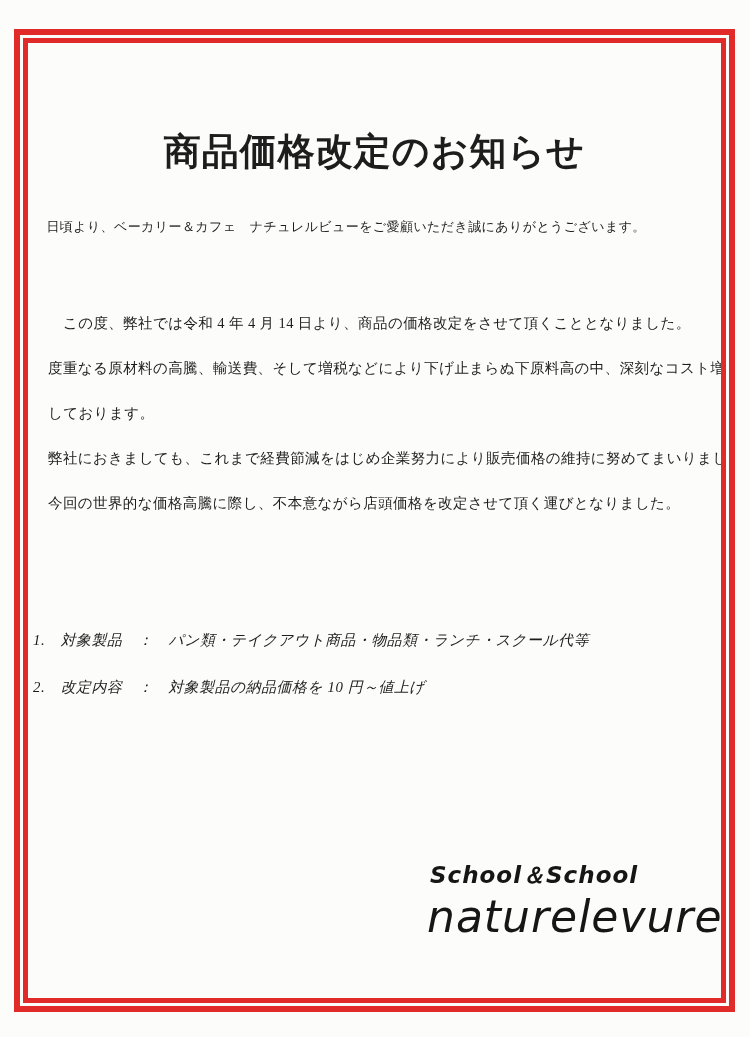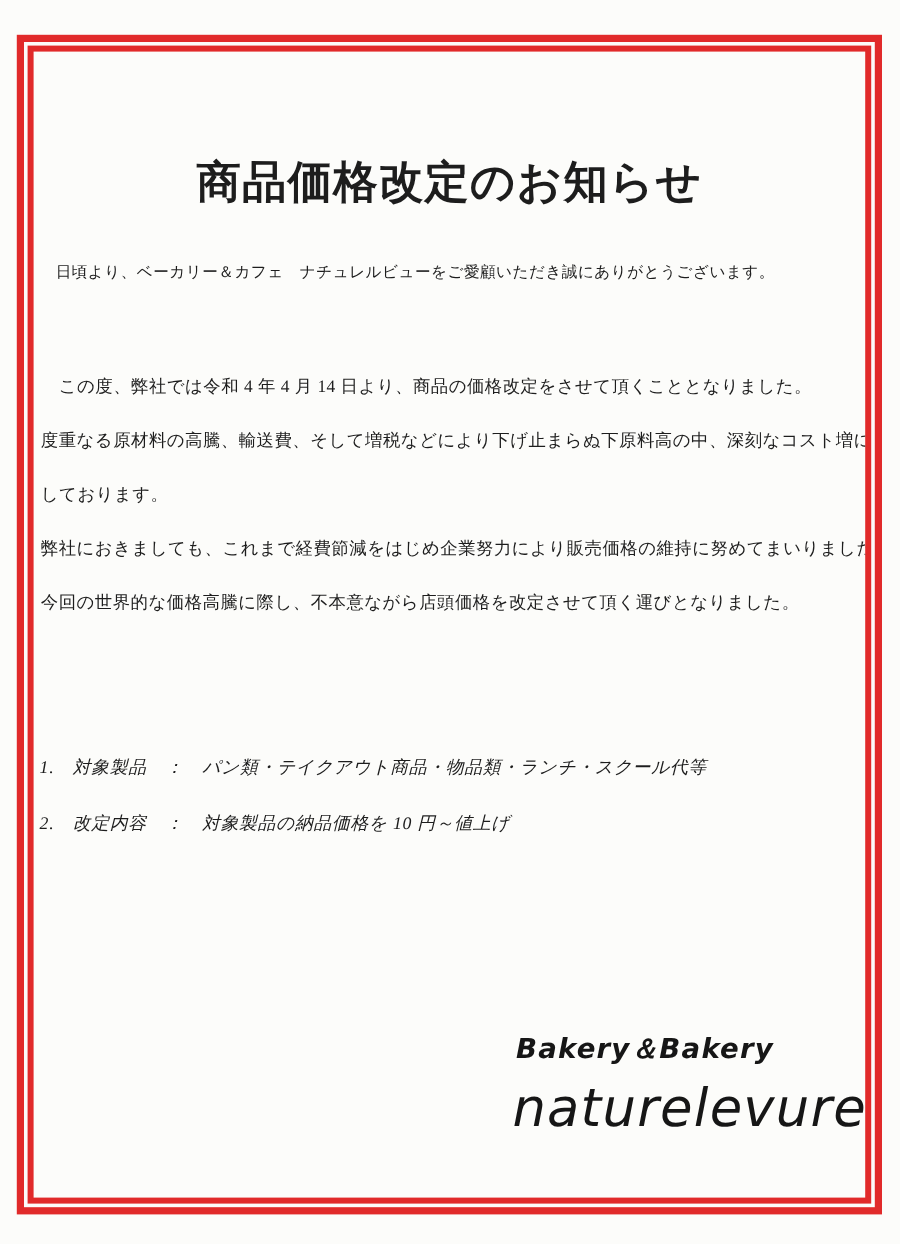--- a/index.html
+++ b/index.html
@@ -45,21 +45,21 @@
     position: absolute;
     left: 5px;
     top: 175px;
     margin: 0;
     font-size: 13px;
     letter-spacing: 0.4px;
     white-space: nowrap;
   }
   .body-block {
     position: absolute;
-    left: 6px;
+    left: 20px;
     top: 258px;
     width: 692px;
     font-family: Liberation Serif, serif;
   }
   .body-block .line {
     line-height: 45px;
     font-size: 14.5px;
     letter-spacing: 0.4px;
     white-space: nowrap;
   }
@@ -90,21 +90,21 @@
     letter-spacing: 1px;
     line-height: 30px;
     margin-left: 3px;
     white-space: nowrap;
   }
   .sig-name {
     font-size: 44px;
     font-weight: normal;
     letter-spacing: 1px;
     line-height: 52px;
-    margin-top: 8px;
+    margin-top: 1px;
     white-space: nowrap;
   }
 </style>
 </head>
 <body>
 
 <div class="page">
   <div class="frame">
     <div class="frame-inner">
 
@@ -119,19 +119,19 @@
         <div class="line">弊社におきましても、これまで経費節減をはじめ企業努力により販売価格の維持に努めてまいりましたが、</div>
         <div class="line">今回の世界的な価格高騰に際し、不本意ながら店頭価格を改定させて頂く運びとなりました。</div>
       </div>
 
       <div class="items-block">
         <div class="item">1.　対象製品　：　パン類・テイクアウト商品・物品類・ランチ・スクール代等</div>
         <div class="item">2.　改定内容　：　対象製品の納品価格を 10 円～値上げ</div>
       </div>
 
       <div class="signature">
-        <div class="sig-type">Bakery＆Bakery</div>
+        <div class="sig-type">School＆School</div>
         <div class="sig-name">naturelevure</div>
       </div>
 
     </div>
   </div>
 </div>
 
 </body></html>

